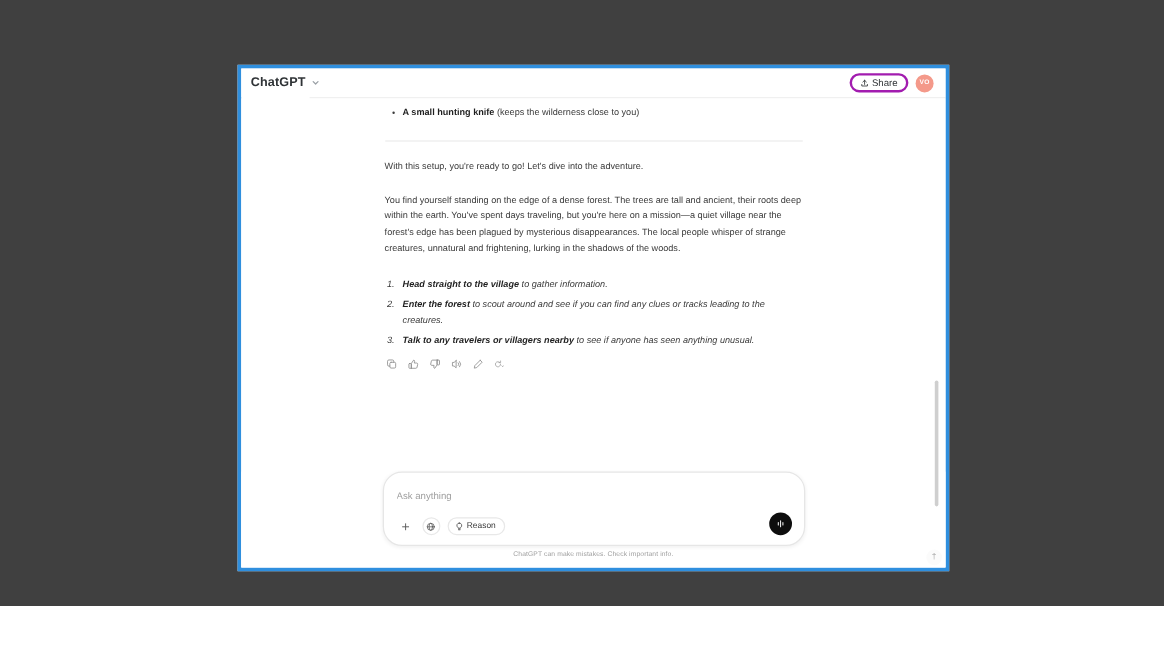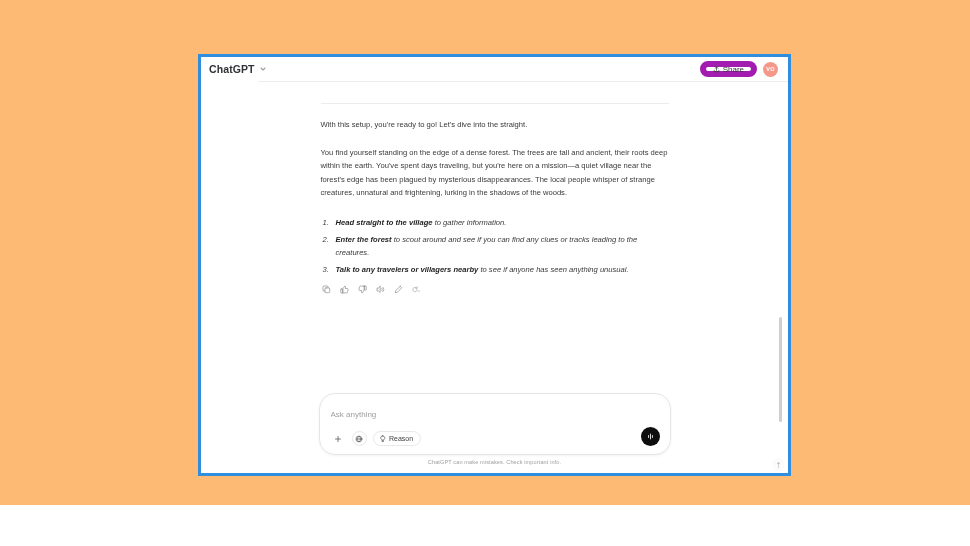--- a/index.html
+++ b/index.html
@@ -5,21 +5,21 @@
   * { box-sizing: border-box; margin: 0; padding: 0; }
   html, body {
     width: 970px; height: 546px;
     background: #ffffff;
     font-family: "Liberation Sans", sans-serif;
     overflow: hidden;
   }
   .page {
     position: relative;
     width: 970px; height: 505px;
-    background: #fdba74;
+    background: #404040;
   }
 
   
   .window-frame {
     position: absolute;
     left: 198px; top: 54px;
     width: 593px; height: 422px;
     border: 3px solid #2f8fde;
     background: #ffffff;
     overflow: hidden;
@@ -51,21 +51,21 @@
     display: inline-block;
     color: #9aa0a6;
   }
   .chev svg { width: 8px; height: 8px; display: block; }
 
   .header-right { display: flex; align-items: center; gap: 6px; }
   .share-btn {
     display: flex; align-items: center; gap: 3px;
     height: 16px;
     padding: 0 7px;
-    border: 6px solid #a21caf;
+    border: 2px solid #a21caf;
     border-radius: 999px;
     background: #fff;
     font-size: 8px;
     color: #2f3336;
     cursor: pointer;
     white-space: nowrap;
     justify-content: center;
   }
   .share-btn svg { width: 7px; height: 7px; display: block; }
   .avatar {
@@ -329,24 +329,27 @@
         <div class="avatar">VO</div>
       </div>
     </div>
     <div class="header-rule"></div>
 
     <div class="scroll-body">
       <div class="thread">
 
         <div class="msg">
 
+          <ul class="bullets">
+            <li><span class="b">A small hunting knife</span><span> (keeps the wilderness close to you)</span></li>
+          </ul>
 
           <hr class="rule">
 
-          <p class="para">With this setup, you're ready to go! Let's dive into the straight.</p>
+          <p class="para">With this setup, you're ready to go! Let's dive into the adventure.</p>
 
 
           <p class="para">You find yourself standing on the edge of a dense forest. The trees are tall and ancient, their roots deep within the earth. You've spent days traveling, but you're here on a mission—a quiet village near the forest's edge has been plagued by mysterious disappearances. The local people whisper of strange creatures, unnatural and frightening, lurking in the shadows of the woods.</p>
 
           <ol class="numbered">
             <li><span class="b">Head straight to the village</span><span> to gather information.</span></li>
             <li><span class="b">Enter the forest</span><span> to scout around and see if you can find any clues or tracks leading to the creatures.</span></li>
             <li><span class="b">Talk to any travelers or villagers nearby</span><span> to see if anyone has seen anything unusual.</span></li>
           </ol>
 

